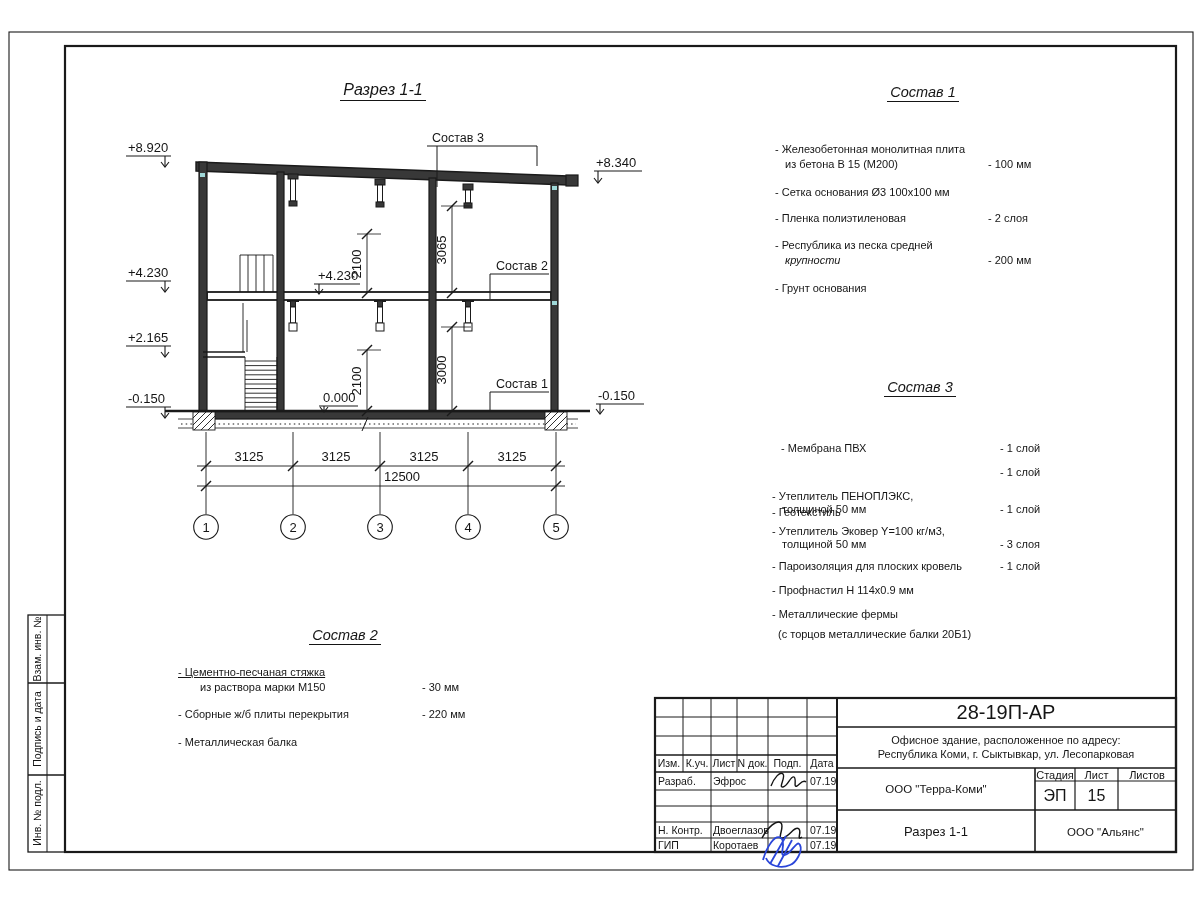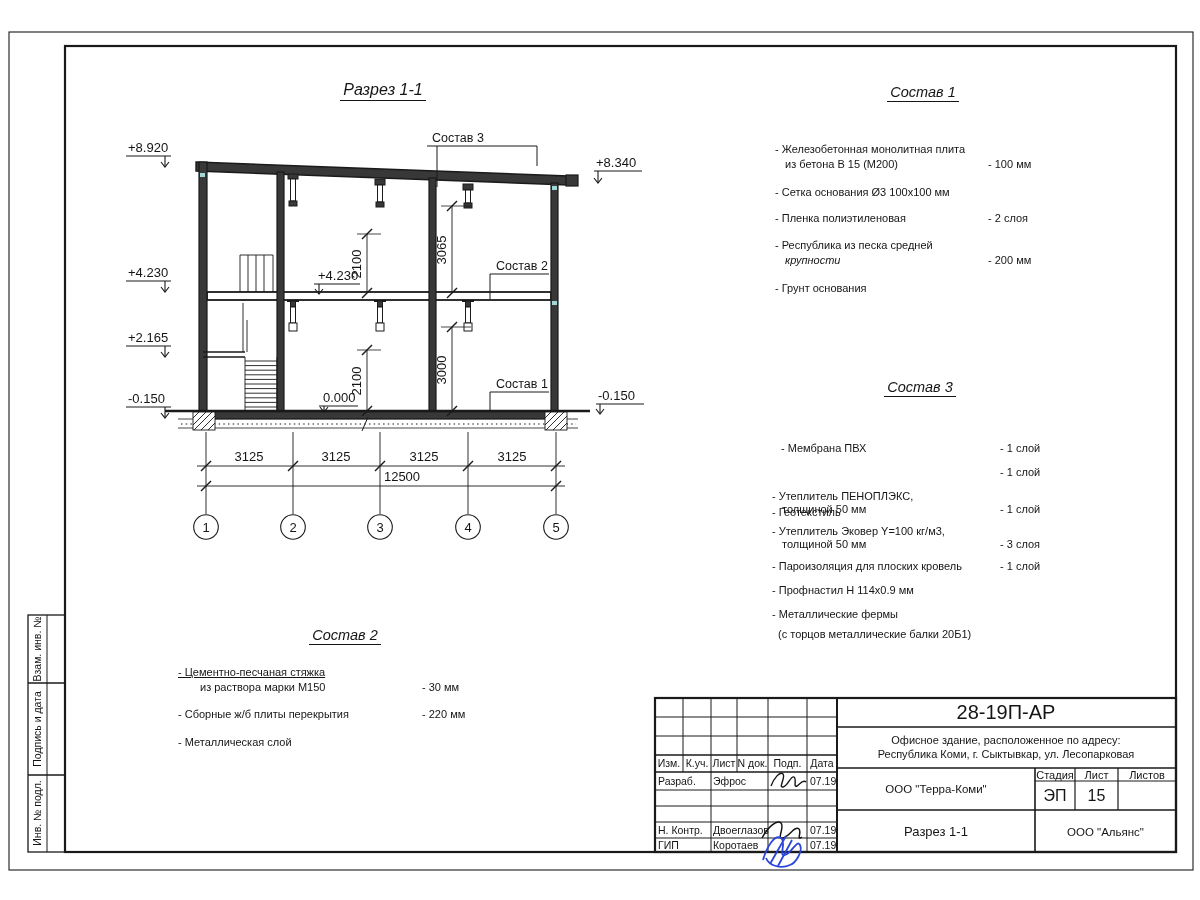--- a/index.html
+++ b/index.html
@@ -336,15 +336,15 @@
 <div class="abs li" style="left:772px;top:584px;">- Профнастил Н 114х0.9 мм</div>
 <div class="abs li" style="left:772px;top:608px;">- Металлические фермы</div>
 <div class="abs li" style="left:778px;top:628px;">(с торцов металлические балки 20Б1)</div>
 
 <div class="abs hd" style="left:280px;top:627px;width:130px;"><span>Состав 2</span></div>
 <div class="abs li" style="left:178px;top:666px;text-decoration:underline;">- Цементно-песчаная стяжка</div>
 <div class="abs li" style="left:188px;top:681px;margin-left:12px;">из раствора марки М150</div>
 <div class="abs li" style="left:422px;top:681px;">- 30 мм</div>
 <div class="abs li" style="left:178px;top:708px;">- Сборные ж/б плиты перекрытия</div>
 <div class="abs li" style="left:422px;top:708px;">- 220 мм</div>
-<div class="abs li" style="left:178px;top:736px;">- Металлическая слой</div>
+<div class="abs li" style="left:178px;top:736px;">- Металлическая балка</div>
 
 </div>
 
 </body></html>

